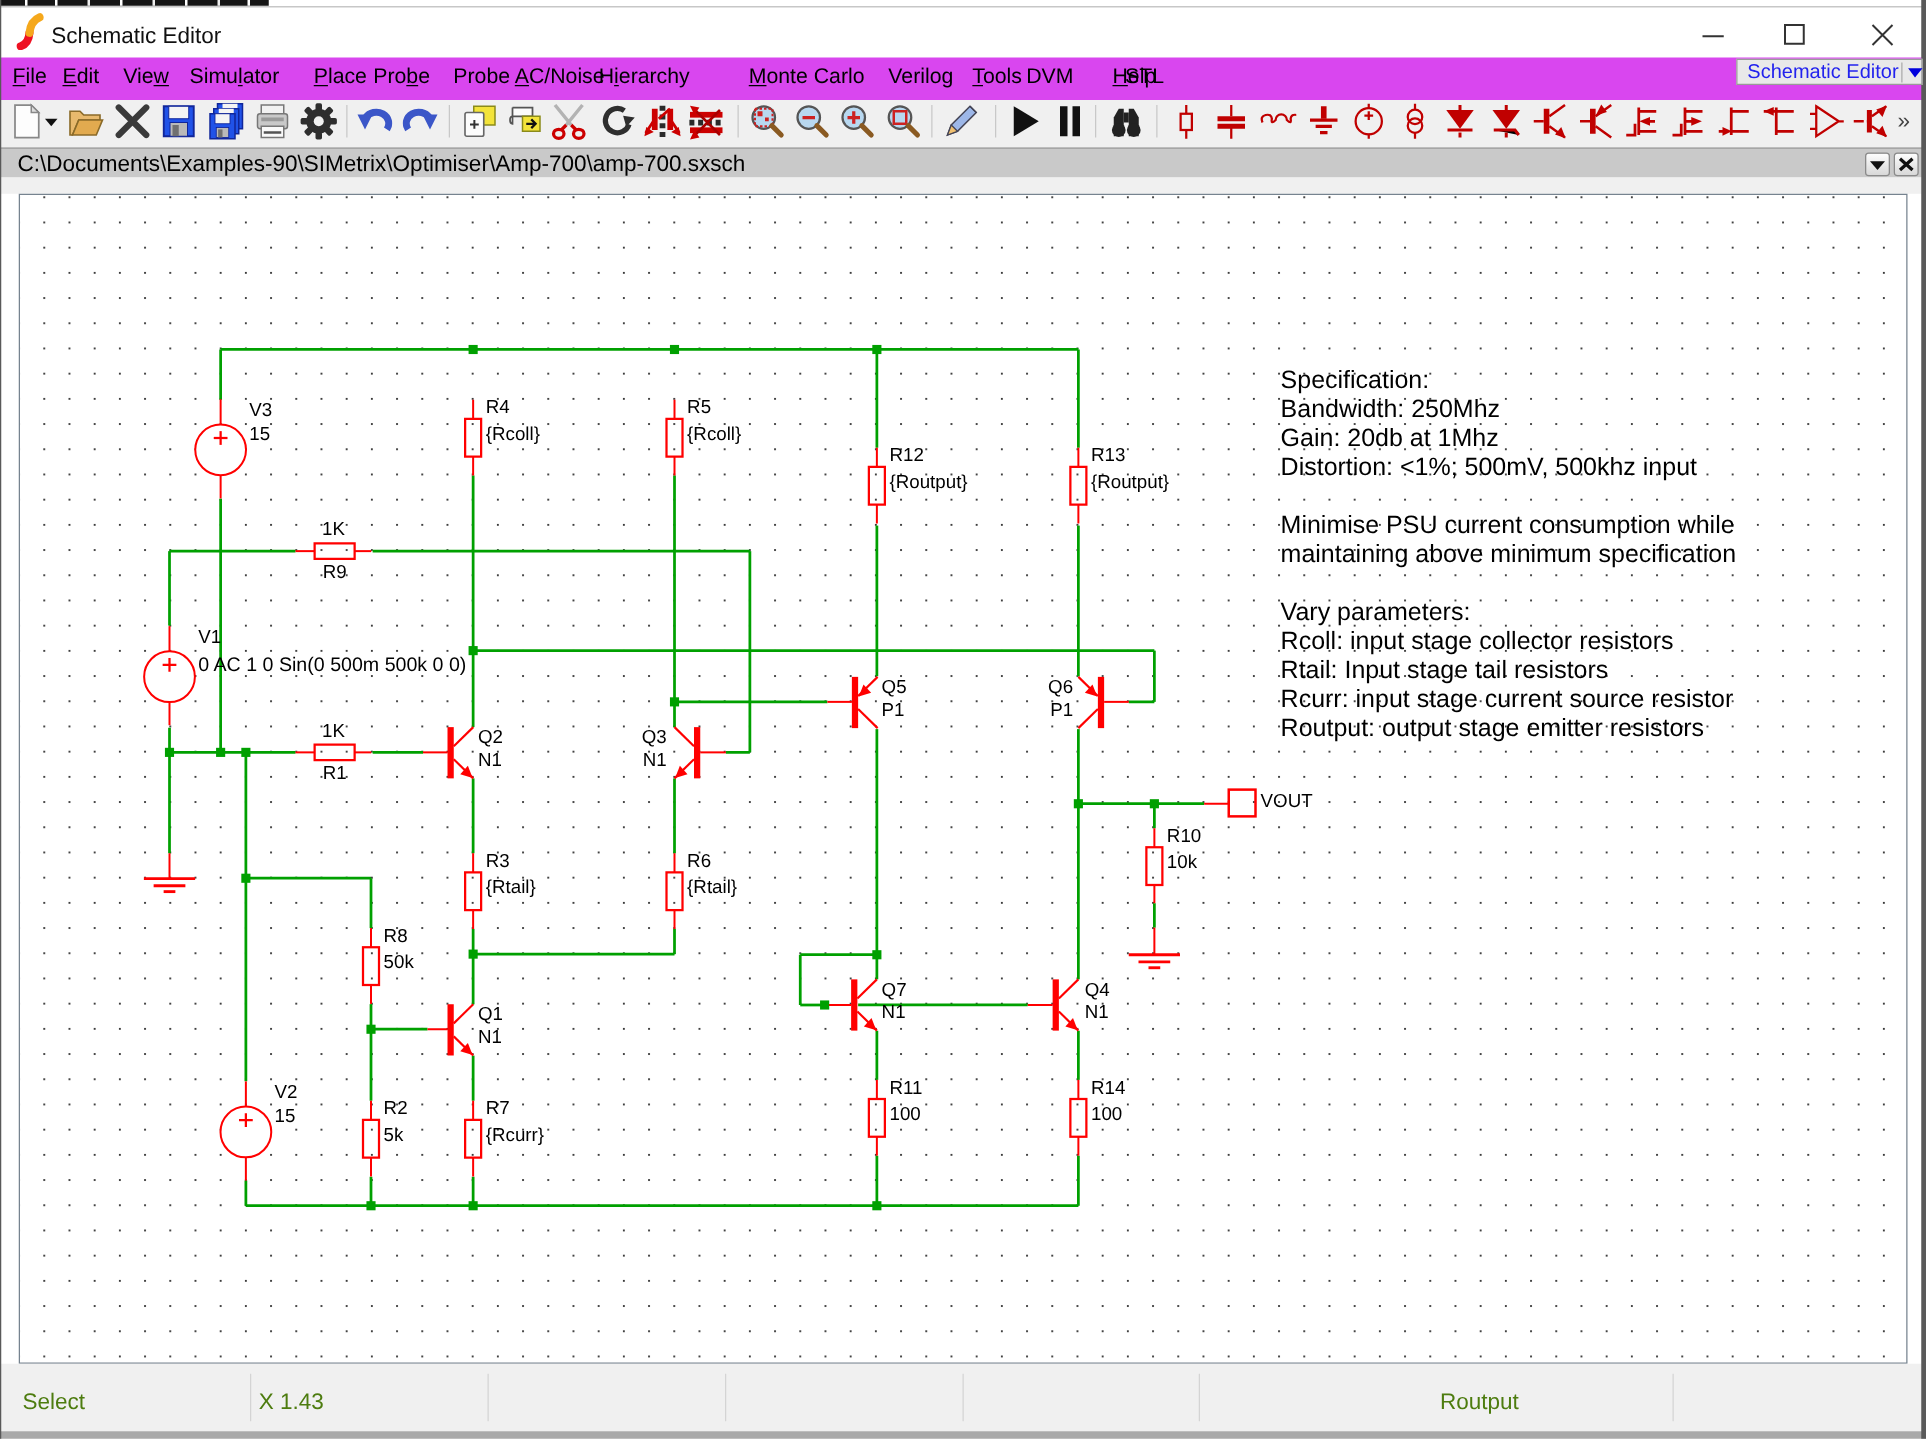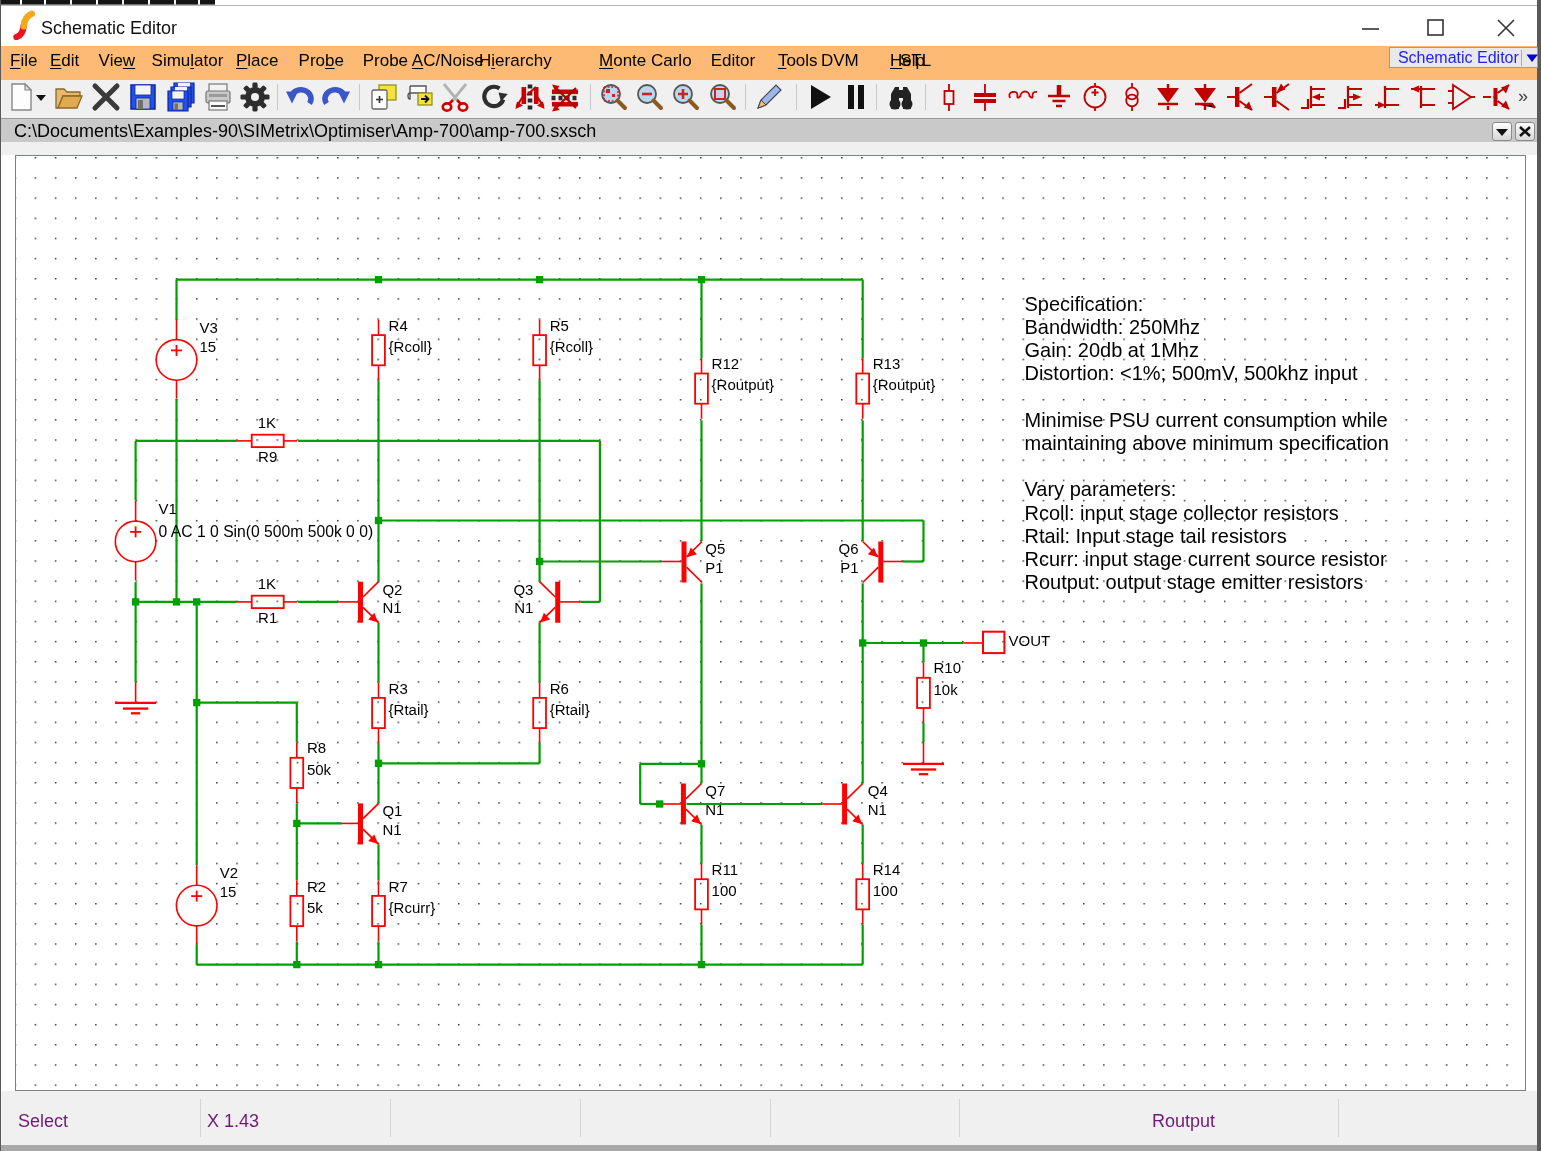--- a/index.html
+++ b/index.html
@@ -1,32 +1,32 @@
 <!DOCTYPE html>
 <html><head><meta charset="utf-8"><style>
 *{margin:0;padding:0;box-sizing:border-box}
 html,body{width:1541px;height:1151px;overflow:hidden;background:#fff;
   font-family:"Liberation Sans",sans-serif;-webkit-font-smoothing:antialiased}
 .abs{position:absolute}
 #topstrip{position:absolute;left:0;top:0;width:1541px;height:6px;background:#fff}
 #titlebar{position:absolute;left:0;top:6px;width:1541px;height:40px;background:#fff}
 #title{position:absolute;left:41px;top:12px;font-size:18px;color:#111}
-#menubar{position:absolute;left:0;top:46px;width:1541px;height:34px;background:#fdba74}
+#menubar{position:absolute;left:0;top:46px;width:1541px;height:34px;background:#d946ef}
 .mi{position:absolute;top:5px;font-size:17px;color:#000;white-space:pre}
 .u{text-decoration:underline;text-underline-offset:2px}
 #toolbar{position:absolute;left:0;top:80px;width:1541px;height:38px;background:#f0f0f0}
 .ti{position:absolute}
 .tsep{position:absolute;top:4px;width:1px;height:26px;background:#c8c8c8}
 #pathbar{position:absolute;left:0;top:118px;width:1541px;height:24px;background:#c9c9c9;border-top:1px solid #9a9a9a}
 #pathtext{position:absolute;left:14px;top:2px;font-size:18px;font-weight:normal;color:#000}
 .pbtn{position:absolute;top:2.5px;width:20px;height:19px;background:linear-gradient(#fdfdfd,#d8d8d8);border:1px solid #8a8a8a;border-radius:3px}
 #gap{position:absolute;left:0;top:142px;width:1541px;height:13px;background:#f0f0f0}
 #canvaswrap{position:absolute;left:14.6px;top:155px;width:1511.9px;height:936.4px;background:#fff;border:1.4px solid #76838f}
 #statusbar{position:absolute;left:0;top:1091.4px;width:1541px;height:54px;background:#f0f0f0}
-.st{position:absolute;top:20px;font-size:18px;color:#701a75}
+.st{position:absolute;top:20px;font-size:18px;color:#4d7c0f}
 .ssep{position:absolute;top:8px;width:1px;height:38px;background:#d4d4d4}
 #botedge{position:absolute;left:0;top:1145.4px;width:1541px;height:5.6px;background:#a9a9a9}
 #redge{position:absolute;right:0;top:0;width:4.5px;height:1151px;background:#595959}
 #ledge{position:absolute;left:0;top:0;width:1.2px;height:1151px;background:#595959}
 #combo{position:absolute;left:1388.9px;top:46.5px;width:149.4px;height:21.5px;background:#e9e9e9;border:1px solid #9a9a9a}
 #combo .lbl{position:absolute;left:8px;top:1px;font-size:16px;color:#2222ee}
 #combo .csep{position:absolute;left:131px;top:2px;width:1px;height:16px;background:#aaa}
 .wb{position:absolute;color:#222;font-size:15px}
 </style></head><body>
 <div id="topstrip"></div>
@@ -52,26 +52,26 @@
 <path d="M7 11 h17" stroke="#333" stroke-width="1.6"></path>
 <rect x="73" y="2" width="15" height="15" fill="none" stroke="#333" stroke-width="1.6"></rect>
 <path d="M143 2 L159 18 M159 2 L143 18" stroke="#333" stroke-width="1.6"></path>
 </svg>
 </div>
 <div id="menubar">
 <div class="mi" style="left:10.1px"><span class="u">F</span>ile</div>
 <div class="mi" style="left:50px"><span class="u">E</span>dit</div>
 <div class="mi" style="left:98.6px">Vie<span class="u">w</span></div>
 <div class="mi" style="left:151.6px">Simu<span class="u">l</span>ator</div>
-<div class="mi" style="left:236px"><span class="u">P</span>lace</div>
+<div class="mi" style="left:251px"><span class="u">P</span>lace</div>
 <div class="mi" style="left:298.6px">Pro<span class="u">b</span>e</div>
 <div class="mi" style="left:362.7px">Probe <span class="u">A</span>C/Noise</div>
 <div class="mi" style="left:479px">H<span class="u">i</span>erarchy</div>
 <div class="mi" style="left:599.0px"><span class="u">M</span>onte Carlo</div>
-<div class="mi" style="left:710.7px">Editor</div>
+<div class="mi" style="left:710.7px">Verilog</div>
 <div class="mi" style="left:777.9px"><span class="u">T</span>ools</div>
 <div class="mi" style="left:821px">DVM</div>
 <div class="mi" style="left:890px"><span class="u">H</span>elp</div>
 <div class="mi" style="left:900px">STL</div>
 </div>
 <div id="toolbar">
 <svg class="ti" style="left:7px;top:2px" width="30" height="30" viewBox="0 0 30 30">
       <path d="M5 2 h13 l6 6 v20 h-19 z" fill="#fdfdfd" stroke="#888" stroke-width="1.4"></path>
       <path d="M18 2 l6 6 h-6 z" fill="#ddd" stroke="#888" stroke-width="1.2"></path>
     </svg>

